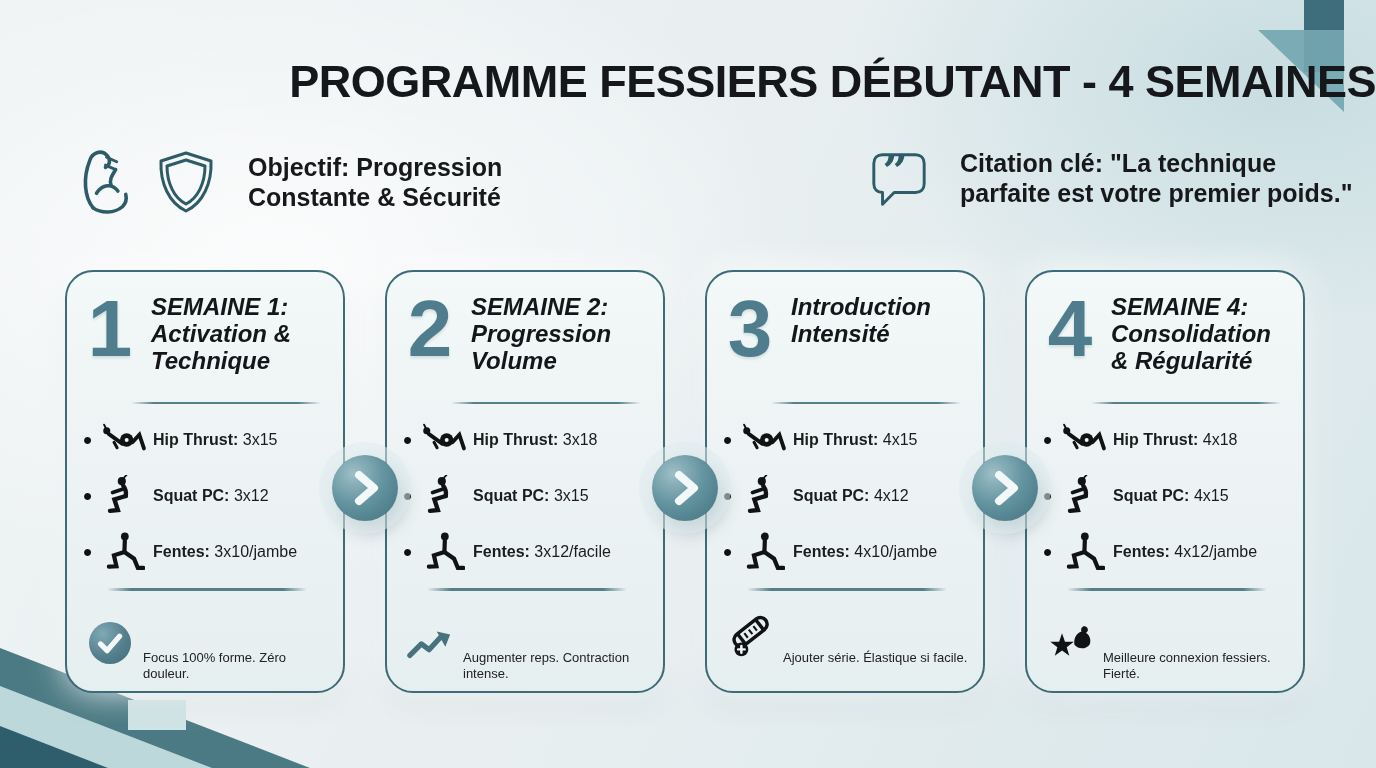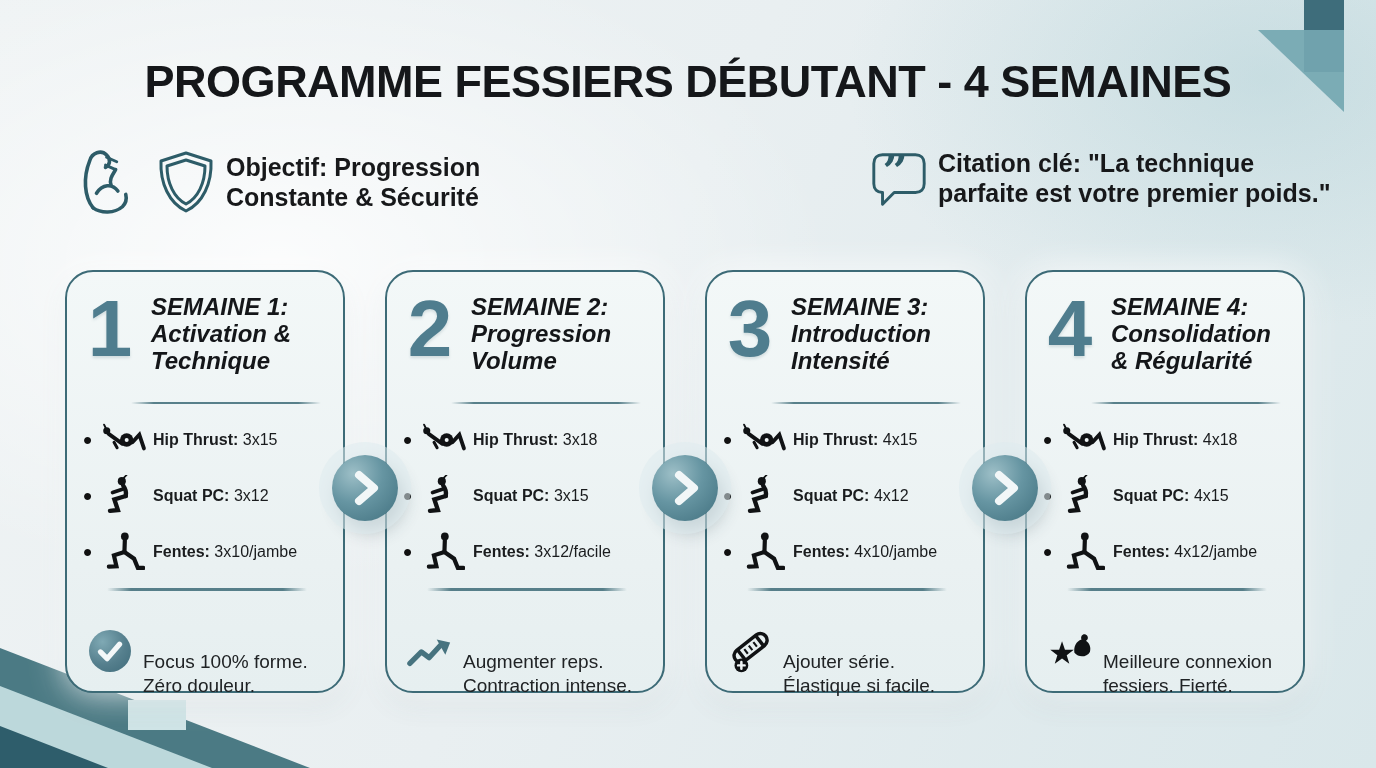--- a/index.html
+++ b/index.html
@@ -4,24 +4,24 @@
 <style>
   html,body{margin:0;padding:0;}
   body{font-family:"Liberation Sans","DejaVu Sans",sans-serif;color:#15171a;}
   #canvas{position:relative;width:1376px;height:768px;overflow:hidden;
     background:
       radial-gradient(900px 520px at 20% 34%, rgba(255,255,255,.8), rgba(255,255,255,0) 62%),
       radial-gradient(700px 420px at 92% 10%, rgba(154,196,203,.35), rgba(255,255,255,0) 60%),
       linear-gradient(115deg,#eff3f4 0%,#e9eff1 45%,#d9e7ea 100%);}
   .decor{position:absolute;left:0;top:0;pointer-events:none;}
   
-  .page-title{position:absolute;left:0;top:56px;width:100%;text-align:center;
+  .page-title{position:absolute;left:0;top:56px;width:100%;text-align:right;
     font-size:45px;font-weight:800;letter-spacing:-.5px;color:#15171a;}
   
-  .meta{position:absolute;top:146px;display:flex;align-items:center;gap:8px;}
+  .meta{position:absolute;top:146px;display:flex;align-items:center;gap:30px;}
   .meta-text{font-size:25px;font-weight:700;line-height:1.22;color:#17181a;}
   .m1{left:74px;} .m1 .meta-text{width:280px;}
   .m2{left:538px;} .m2 .meta-text{width:190px;}
   .m3{left:868px;} .m3 .meta-text{width:404px;}
   .oicon{display:flex;align-items:center;gap:8px;}
   
   .card{position:absolute;top:270px;width:280px;height:423px;box-sizing:border-box;
     border:2.5px solid #3d6b77;border-radius:28px;padding:20px 14px 0 14px;
     background:linear-gradient(180deg,#f3f8f8 0%,#eaf1f2 70%,#e6eff0 100%);
     box-shadow:0 0 34px rgba(255,255,255,.85), 0 12px 26px rgba(50,90,100,.10);}
@@ -33,21 +33,21 @@
   .divider{height:2.4px;margin:12px 8px 0 50px;border-radius:2px;
     background:linear-gradient(90deg,rgba(61,107,119,0),rgba(61,107,119,.85) 12%,rgba(61,107,119,.85) 88%,rgba(61,107,119,0));}
   .divider.low{margin:16px 22px 0 26px;}
   .ex-row{display:flex;align-items:center;gap:6px;margin:16px 0 0 2px;height:40px;}
   .bullet{font-size:26px;line-height:1;width:12px;flex:none;color:#111;}
   .ex-icon{flex:none;width:46px;display:flex;justify-content:center;align-items:center;}
   .ex-text{font-size:16px;white-space:nowrap;color:#1a1c1e;}
   .ex-name{font-weight:700;}
   .note-row{display:flex;align-items:center;gap:10px;margin:13px 0 0 6px;}
   .note-icon{flex:none;width:46px;display:flex;justify-content:center;align-items:center;}
-  .note-text{font-size:19px;line-height:1.28;color:#202325;width:186px;margin-top:46px;}
+  .note-text{font-size:13px;line-height:1.28;color:#202325;width:186px;margin-top:46px;}
   .check-badge{width:42px;height:42px;border-radius:50%;
     background:radial-gradient(circle at 32% 28%,#7fa9b4 0%,#557f8d 55%,#3f6b7a 100%);
     display:flex;align-items:center;justify-content:center;}
   
   .arrow{position:absolute;top:455px;width:66px;height:66px;border-radius:50%;
     background:radial-gradient(circle at 32% 28%,#9dbfc7 0%,#6695a2 45%,#41707e 100%);
     box-shadow:0 0 0 13px rgba(222,235,238,.55), 6px 10px 18px rgba(40,70,80,.30);
     display:flex;align-items:center;justify-content:center;z-index:3;}
   .a1{left:332px;} .a2{left:652px;} .a3{left:972px;}
   svg{display:block;}
@@ -227,21 +227,20 @@
       </svg>
     </span>
     <div class="note-text">Augmenter reps. Contraction intense.</div>
   </div>
 </div>
 
 <div class="card c3">
   <div class="card-head">
     <div class="week-number">3</div>
     <div class="week-titles">
-      <div>SEMAINE 3:</div>
       <div>Introduction Intensité</div>
     </div>
   </div>
   <div class="divider"></div>
 
   <div class="ex-row">
     <span class="bullet">•</span>
     <span class="ex-icon">
       <svg width="52" height="38" viewBox="0 0 60 42" stroke="#101214" fill="#101214" stroke-linecap="round">
         <path d="M6 5 L4 1" stroke-width="2.5" fill="none"></path>

